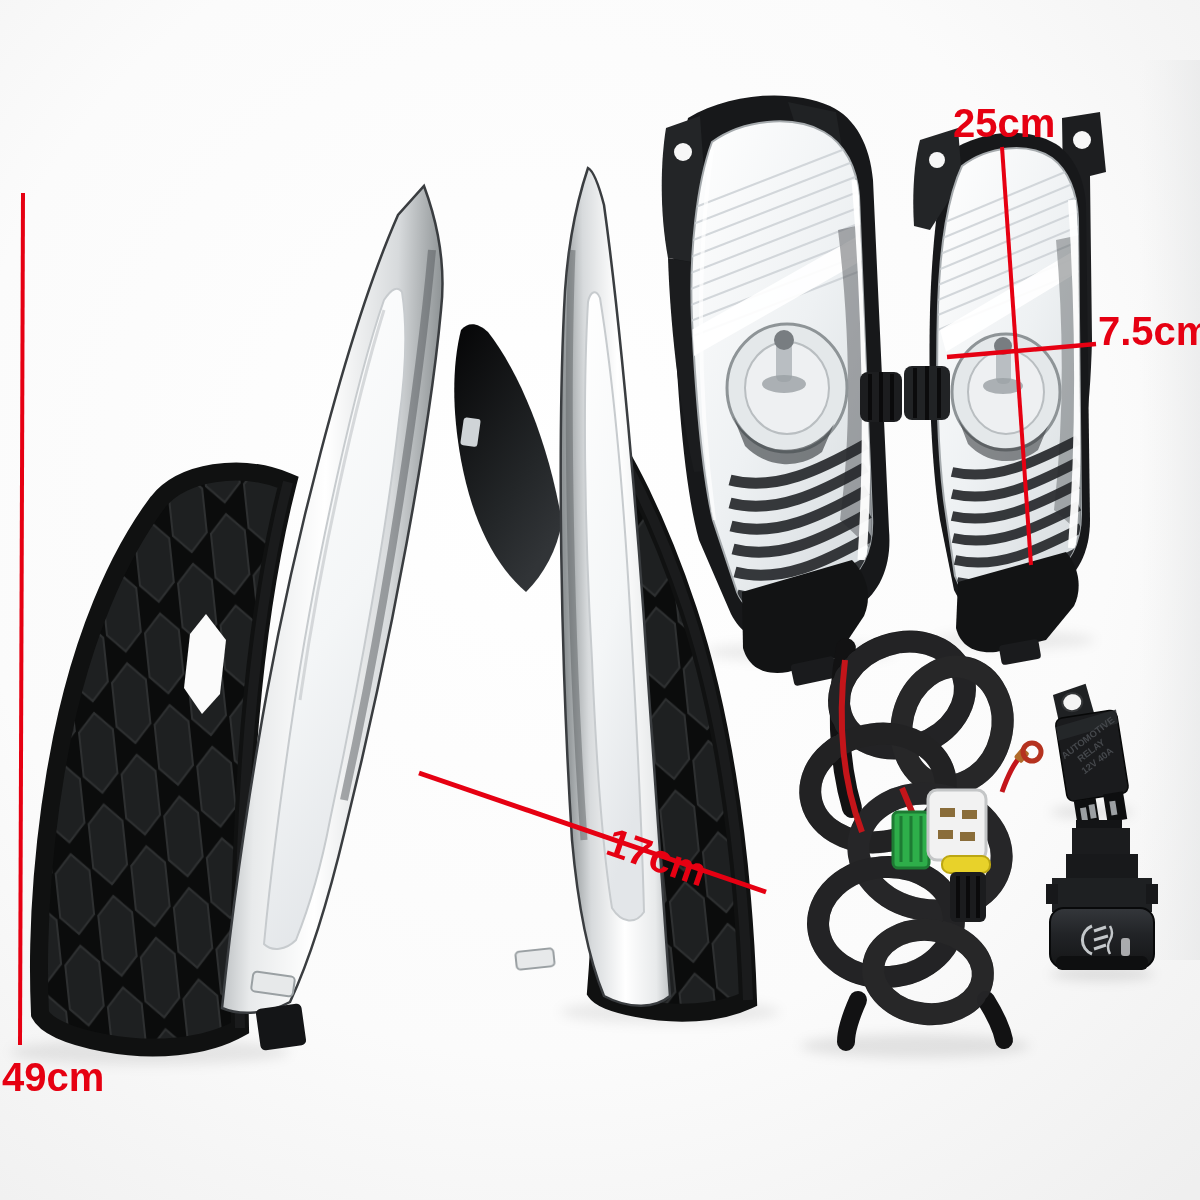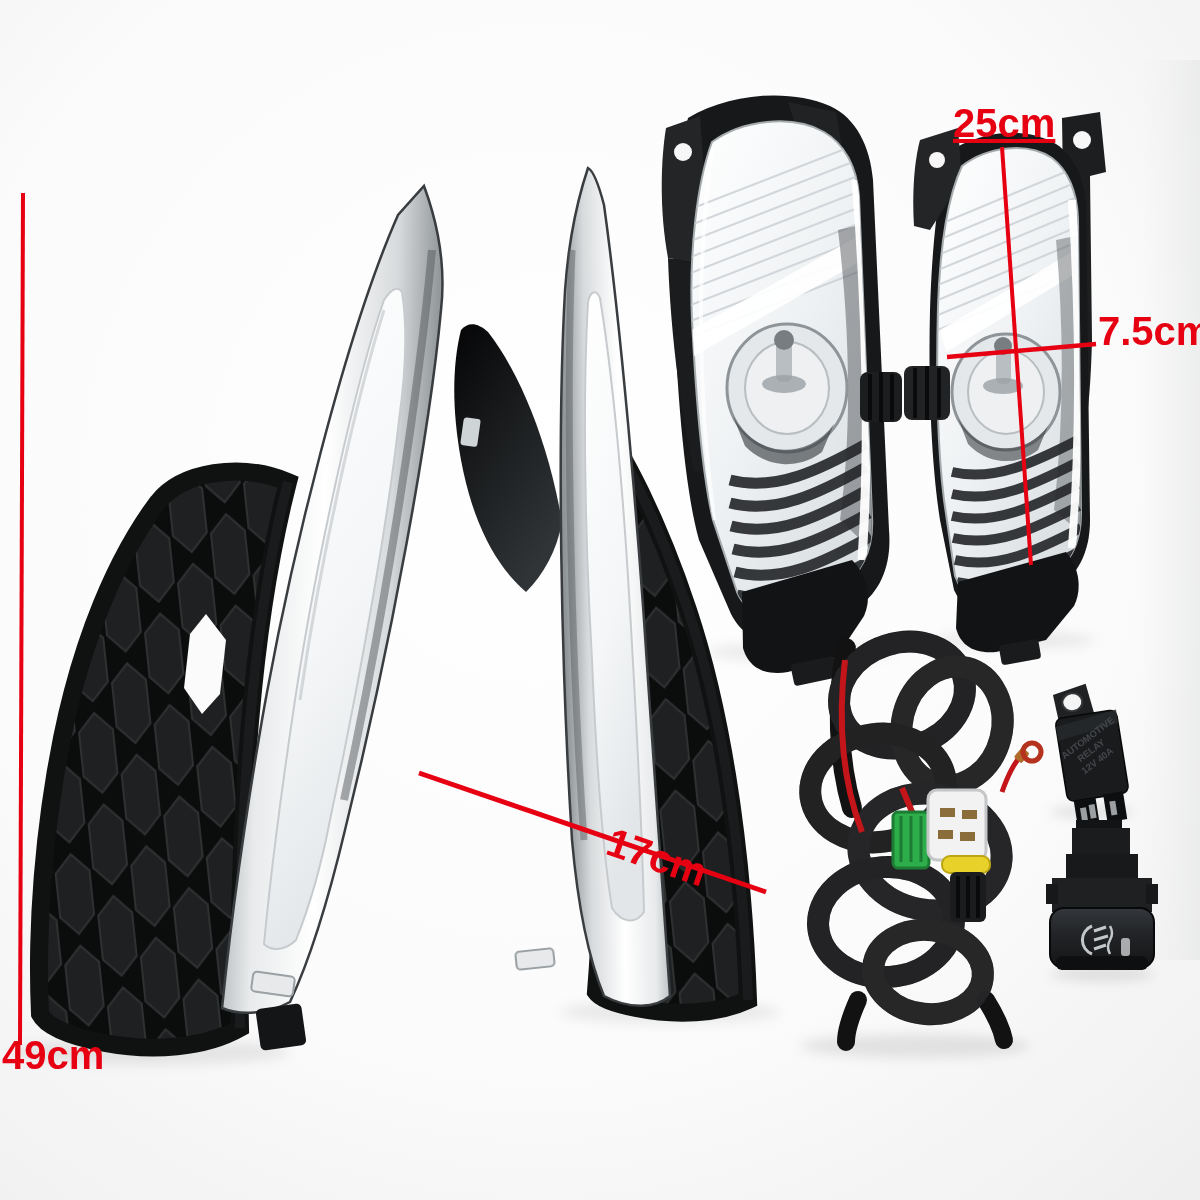--- a/index.html
+++ b/index.html
@@ -318,17 +318,17 @@
   </g>
 
   <g stroke="#e60012">
     <line x1="23" y1="193" x2="20" y2="1045" stroke-width="4"></line>
     <line x1="419" y1="773" x2="766" y2="892" stroke-width="5"></line>
     <line x1="1002" y1="147" x2="1031" y2="565" stroke-width="4"></line>
     <line x1="947" y1="357" x2="1096" y2="344" stroke-width="4.5"></line>
   </g>
 </svg>
 
-  <div class="dim-label" id="label-49" style="left:2px;top:1034px;">49cm</div>
+  <div class="dim-label" id="label-49" style="left:2px;top:1056px;">49cm</div>
   <div class="dim-label" id="label-17" style="left:582px;top:836px;width:150px;text-align:center;">17cm</div>
-  <div class="dim-label" id="label-25" style="left:953px;top:102px;text-decoration:underline;">25cm</div>
+  <div class="dim-label" id="label-25" style="left:953px;top:102px;">25cm</div>
   <div class="dim-label" id="label-75" style="left:1098px;top:310px;">7.5cm</div>
 </div>
 
 </body></html>

